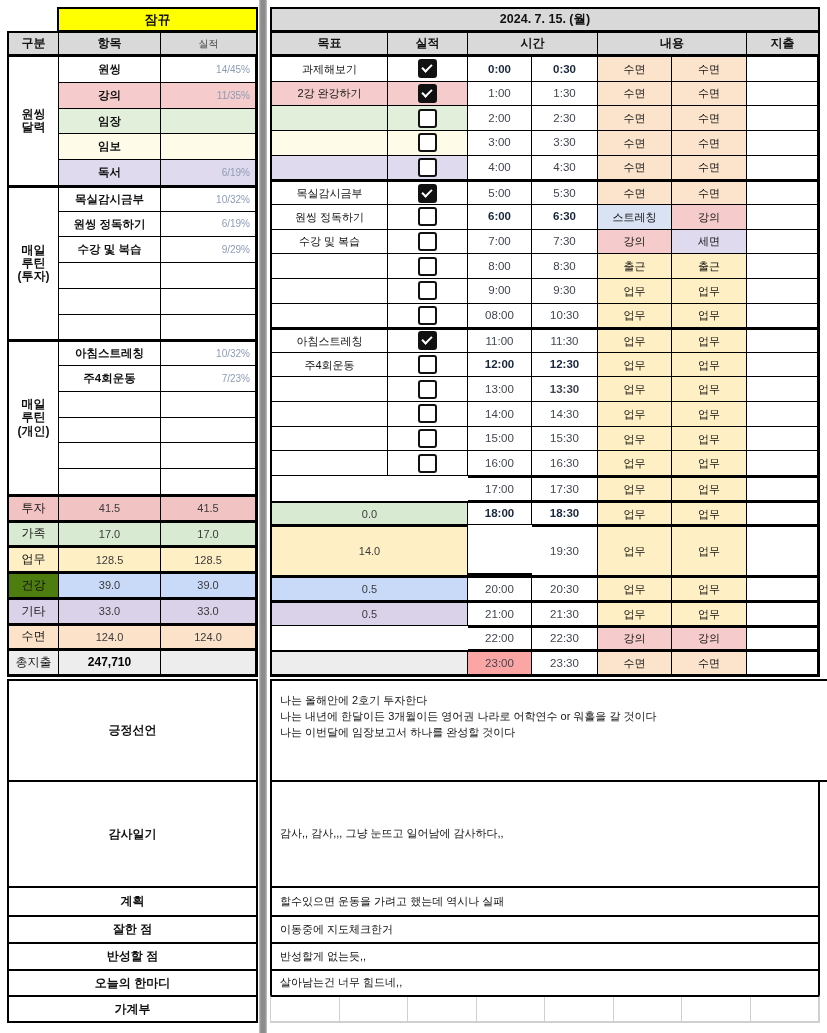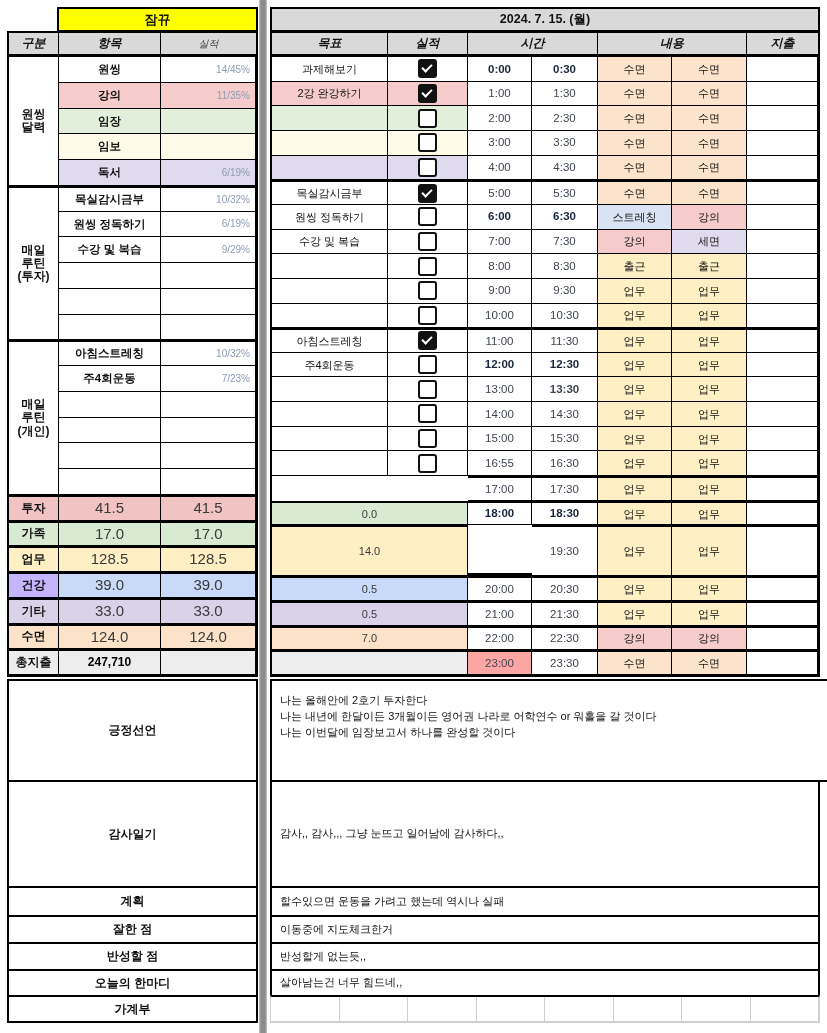--- a/index.html
+++ b/index.html
@@ -6,33 +6,33 @@
   .stage{position:relative;width:827px;height:1033px;background:#fff;
          font-family:"Liberation Sans","DejaVu Sans",sans-serif;color:#111;overflow:hidden;}
   .abs{position:absolute;box-sizing:border-box;}
   .boxed{border:2px solid #000;}
   .titlecard{background:#ffff00;display:flex;align-items:center;justify-content:center;
              font-weight:700;font-size:13px;}
   .datehdr{background:#d9d9d9;display:flex;align-items:center;justify-content:center;
            font-weight:700;font-size:12.5px;}
   .hdrgrid{display:grid;border:2px solid #000;background:#d9d9d9;}
   .hdrcell{border-right:1px solid #000;display:flex;align-items:center;justify-content:center;
-           font-weight:700;font-size:12px;box-sizing:border-box;font-style:italic;}
+           font-weight:700;font-size:12px;box-sizing:border-box;}
   .hdrcell:last-child{border-right:none;}
   .hdrcell.small{font-size:10px;color:#3c3c3c;font-weight:400;}
   .grid{display:grid;border:2px solid #000;background:#fff;}
   .cell{border-right:1px solid #000;border-bottom:1px solid #000;display:flex;align-items:center;
         justify-content:center;font-size:11px;line-height:1.1;overflow:hidden;box-sizing:border-box;
         background:#fff;}
   .thick-top{border-top:2px solid #000;}
   .group-cell{font-weight:700;font-size:12px;text-align:center;white-space:pre-line;}
   .item-cell{font-weight:700;font-size:11.5px;}
   .perf-cell{justify-content:flex-end;padding-right:5px;font-size:10px;color:#8d9cb5;}
-  .sum-label{font-weight:700;font-size:12px;}
-  .sum-val{font-size:15px;color:#3a3a3a;}
+  .sum-label{font-weight:400;font-size:12px;}
+  .sum-val{font-size:11px;color:#3a3a3a;}
   .sum-val.boldval{font-weight:700;color:#000;font-size:12px;}
   .goal-cell{font-size:11px;}
   .goalval-cell{font-size:11px;color:#3a3a3a;}
   .time-cell{font-size:11.5px;color:#3f4550;}
   .time-cell.boldtime{font-weight:700;color:#18263c;}
   .content-cell{font-size:11px;}
   .checkbox{width:15px;height:15px;border:2px solid #111;border-radius:3px;background:#fff;
             position:relative;display:inline-block;}
   .checkbox.checked{background:#111;border-color:#111;}
   .checkbox.checked::after{content:"";position:absolute;left:2px;top:3px;width:8px;height:4px;
@@ -105,21 +105,21 @@
       <div class="cell perf-cell" style="background: rgb(255, 255, 255); grid-area: 17 / 3;"></div>
       <div class="cell sum-label thick-top" style="background: rgb(242, 195, 195); grid-area: 18 / 1;">투자</div>
       <div class="cell sum-val thick-top" style="background: rgb(242, 195, 195); grid-area: 18 / 2;">41.5</div>
       <div class="cell sum-val thick-top" style="background: rgb(242, 195, 195); grid-area: 18 / 3;">41.5</div>
       <div class="cell sum-label thick-top" style="background: rgb(217, 234, 211); grid-area: 19 / 1;">가족</div>
       <div class="cell sum-val thick-top" style="background: rgb(217, 234, 211); grid-area: 19 / 2;">17.0</div>
       <div class="cell sum-val thick-top" style="background: rgb(217, 234, 211); grid-area: 19 / 3;">17.0</div>
       <div class="cell sum-label thick-top" style="background: rgb(254, 240, 196); grid-area: 20 / 1;">업무</div>
       <div class="cell sum-val thick-top" style="background: rgb(254, 240, 196); grid-area: 20 / 2;">128.5</div>
       <div class="cell sum-val thick-top" style="background: rgb(254, 240, 196); grid-area: 20 / 3;">128.5</div>
-      <div class="cell sum-label thick-top" style="background: #c4b5fd; grid-area: 21 / 1;">건강</div>
+      <div class="cell sum-label thick-top" style="background: #4d7c0f; grid-area: 21 / 1;">건강</div>
       <div class="cell sum-val thick-top" style="background: rgb(201, 218, 248); grid-area: 21 / 2;">39.0</div>
       <div class="cell sum-val thick-top" style="background: rgb(201, 218, 248); grid-area: 21 / 3;">39.0</div>
       <div class="cell sum-label thick-top" style="background: rgb(217, 210, 233); grid-area: 22 / 1;">기타</div>
       <div class="cell sum-val thick-top" style="background: rgb(217, 210, 233); grid-area: 22 / 2;">33.0</div>
       <div class="cell sum-val thick-top" style="background: rgb(217, 210, 233); grid-area: 22 / 3;">33.0</div>
       <div class="cell sum-label thick-top" style="background: rgb(251, 226, 201); grid-area: 23 / 1;">수면</div>
       <div class="cell sum-val thick-top" style="background: rgb(251, 226, 201); grid-area: 23 / 2;">124.0</div>
       <div class="cell sum-val thick-top" style="background: rgb(251, 226, 201); grid-area: 23 / 3;">124.0</div>
       <div class="cell sum-label thick-top" style="background: rgb(237, 237, 237); grid-area: 24 / 1;">총지출</div>
       <div class="cell sum-val thick-top boldval" style="background: rgb(237, 237, 237); grid-area: 24 / 2;">247,710</div>
@@ -226,21 +226,21 @@
       </div>
       <div class="cell time-cell" style="background: rgb(255, 255, 255); grid-area: 10 / 3;">9:00</div>
       <div class="cell time-cell" style="background: rgb(255, 255, 255); grid-area: 10 / 4;">9:30</div>
       <div class="cell content-cell" style="background: rgb(254, 240, 196); grid-area: 10 / 5;">업무</div>
       <div class="cell content-cell" style="background: rgb(254, 240, 196); grid-area: 10 / 6;">업무</div>
       <div class="cell" style="background: rgb(255, 255, 255); grid-area: 10 / 7;"></div>
       <div class="cell goal-cell" style="background: rgb(255, 255, 255); grid-area: 11 / 1;"></div>
       <div class="cell" style="background: rgb(255, 255, 255); grid-area: 11 / 2;">
         <span class="checkbox"></span>
       </div>
-      <div class="cell time-cell" style="background: rgb(255, 255, 255); grid-area: 11 / 3;">10:00</div>
+      <div class="cell time-cell" style="background: rgb(255, 255, 255); grid-area: 11 / 3;">08:00</div>
       <div class="cell time-cell" style="background: rgb(255, 255, 255); grid-area: 11 / 4;">10:30</div>
       <div class="cell content-cell" style="background: rgb(254, 240, 196); grid-area: 11 / 5;">업무</div>
       <div class="cell content-cell" style="background: rgb(254, 240, 196); grid-area: 11 / 6;">업무</div>
       <div class="cell" style="background: rgb(255, 255, 255); grid-area: 11 / 7;"></div>
       <div class="cell goal-cell thick-top" style="background: rgb(255, 255, 255); grid-area: 12 / 1;">아침스트레칭</div>
       <div class="cell thick-top" style="background: rgb(255, 255, 255); grid-area: 12 / 2;">
         <span class="checkbox checked"></span>
       </div>
       <div class="cell time-cell thick-top" style="background: rgb(255, 255, 255); grid-area: 12 / 3;">11:00</div>
       <div class="cell time-cell thick-top" style="background: rgb(255, 255, 255); grid-area: 12 / 4;">11:30</div>
@@ -280,21 +280,21 @@
       </div>
       <div class="cell time-cell" style="background: rgb(255, 255, 255); grid-area: 16 / 3;">15:00</div>
       <div class="cell time-cell" style="background: rgb(255, 255, 255); grid-area: 16 / 4;">15:30</div>
       <div class="cell content-cell" style="background: rgb(254, 240, 196); grid-area: 16 / 5;">업무</div>
       <div class="cell content-cell" style="background: rgb(254, 240, 196); grid-area: 16 / 6;">업무</div>
       <div class="cell" style="background: rgb(255, 255, 255); grid-area: 16 / 7;"></div>
       <div class="cell goal-cell" style="background: rgb(255, 255, 255); grid-area: 17 / 1;"></div>
       <div class="cell" style="background: rgb(255, 255, 255); grid-area: 17 / 2;">
         <span class="checkbox"></span>
       </div>
-      <div class="cell time-cell" style="background: rgb(255, 255, 255); grid-area: 17 / 3;">16:55</div>
+      <div class="cell time-cell" style="background: rgb(255, 255, 255); grid-area: 17 / 3;">16:00</div>
       <div class="cell time-cell" style="background: rgb(255, 255, 255); grid-area: 17 / 4;">16:30</div>
       <div class="cell content-cell" style="background: rgb(254, 240, 196); grid-area: 17 / 5;">업무</div>
       <div class="cell content-cell" style="background: rgb(254, 240, 196); grid-area: 17 / 6;">업무</div>
       <div class="cell" style="background: rgb(255, 255, 255); grid-area: 17 / 7;"></div>
       <div class="cell time-cell thick-top" style="background: rgb(255, 255, 255); grid-area: 18 / 3;">17:00</div>
       <div class="cell time-cell thick-top" style="background: rgb(255, 255, 255); grid-area: 18 / 4;">17:30</div>
       <div class="cell content-cell thick-top" style="background: rgb(254, 240, 196); grid-area: 18 / 5;">업무</div>
       <div class="cell content-cell thick-top" style="background: rgb(254, 240, 196); grid-area: 18 / 6;">업무</div>
       <div class="cell thick-top" style="background: rgb(255, 255, 255); grid-area: 18 / 7;"></div>
       <div class="cell goalval-cell thick-top" style="background: rgb(217, 234, 211); grid-area: 19 / 1 / auto / span 2;">0.0</div>
@@ -314,21 +314,20 @@
       <div class="cell time-cell thick-top" style="background: rgb(255, 255, 255); grid-area: 21 / 4;">20:30</div>
       <div class="cell content-cell thick-top" style="background: rgb(254, 240, 196); grid-area: 21 / 5;">업무</div>
       <div class="cell content-cell thick-top" style="background: rgb(254, 240, 196); grid-area: 21 / 6;">업무</div>
       <div class="cell thick-top" style="background: rgb(255, 255, 255); grid-area: 21 / 7;"></div>
       <div class="cell goalval-cell thick-top" style="background: rgb(217, 210, 233); grid-area: 22 / 1 / auto / span 2;">0.5</div>
       <div class="cell time-cell thick-top" style="background: rgb(255, 255, 255); grid-area: 22 / 3;">21:00</div>
       <div class="cell time-cell thick-top" style="background: rgb(255, 255, 255); grid-area: 22 / 4;">21:30</div>
       <div class="cell content-cell thick-top" style="background: rgb(254, 240, 196); grid-area: 22 / 5;">업무</div>
       <div class="cell content-cell thick-top" style="background: rgb(254, 240, 196); grid-area: 22 / 6;">업무</div>
       <div class="cell thick-top" style="background: rgb(255, 255, 255); grid-area: 22 / 7;"></div>
-      <div class="cell goalval-cell thick-top" style="background: rgb(251, 226, 201); grid-area: 23 / 1 / auto / span 2;">7.0</div>
       <div class="cell time-cell thick-top" style="background: rgb(255, 255, 255); grid-area: 23 / 3;">22:00</div>
       <div class="cell time-cell thick-top" style="background: rgb(255, 255, 255); grid-area: 23 / 4;">22:30</div>
       <div class="cell content-cell thick-top" style="background: rgb(245, 203, 203); grid-area: 23 / 5;">강의</div>
       <div class="cell content-cell thick-top" style="background: rgb(245, 203, 203); grid-area: 23 / 6;">강의</div>
       <div class="cell thick-top" style="background: rgb(255, 255, 255); grid-area: 23 / 7;"></div>
       <div class="cell goalval-cell thick-top" style="background: rgb(237, 237, 237); grid-area: 24 / 1 / auto / span 2;"></div>
       <div class="cell time-cell thick-top" style="background: #fca5a5; grid-area: 24 / 3;">23:00</div>
       <div class="cell time-cell thick-top" style="background: rgb(255, 255, 255); grid-area: 24 / 4;">23:30</div>
       <div class="cell content-cell thick-top" style="background: rgb(252, 228, 204); grid-area: 24 / 5;">수면</div>
       <div class="cell content-cell thick-top" style="background: rgb(252, 228, 204); grid-area: 24 / 6;">수면</div>

